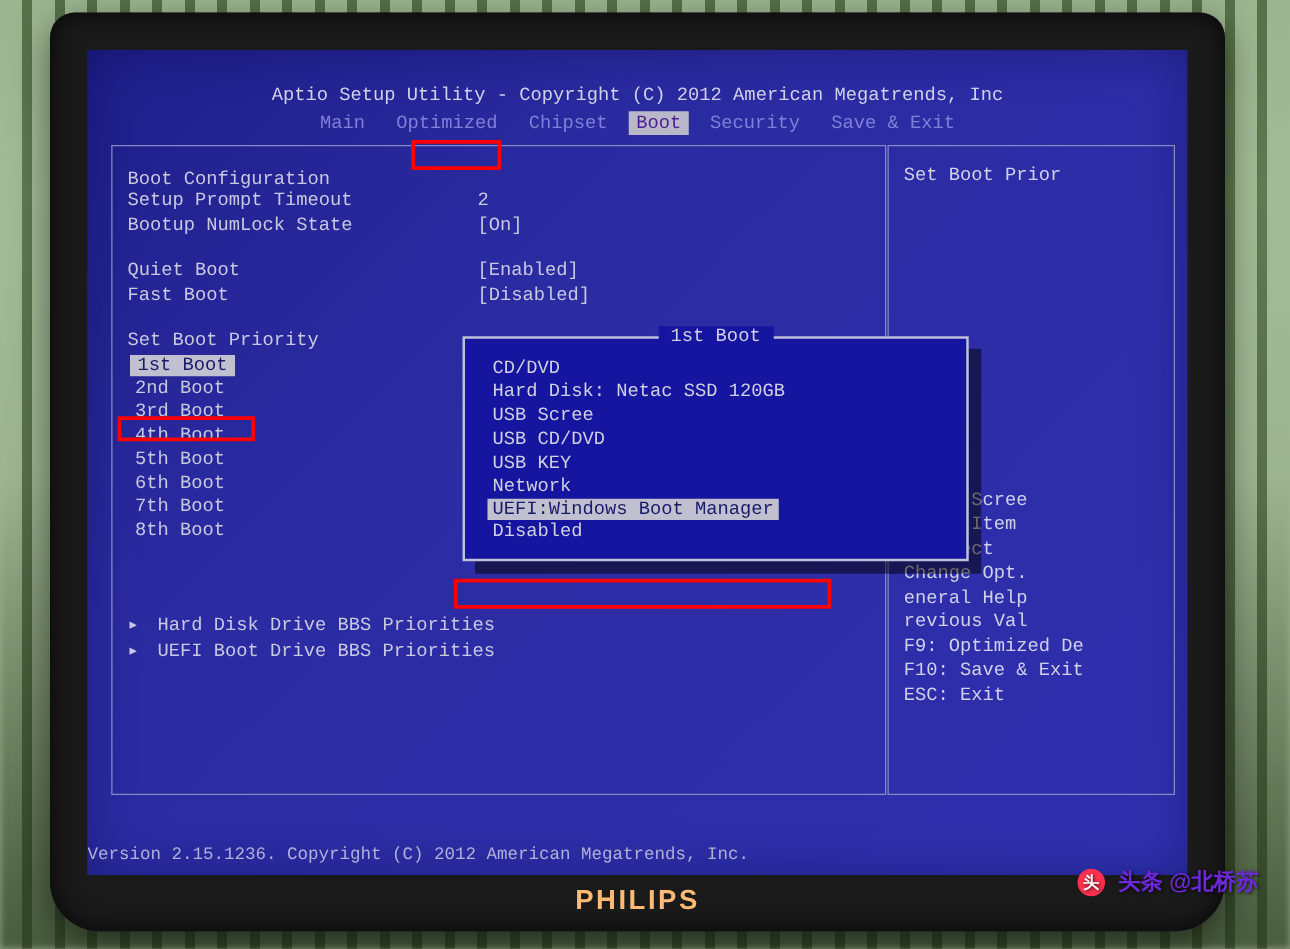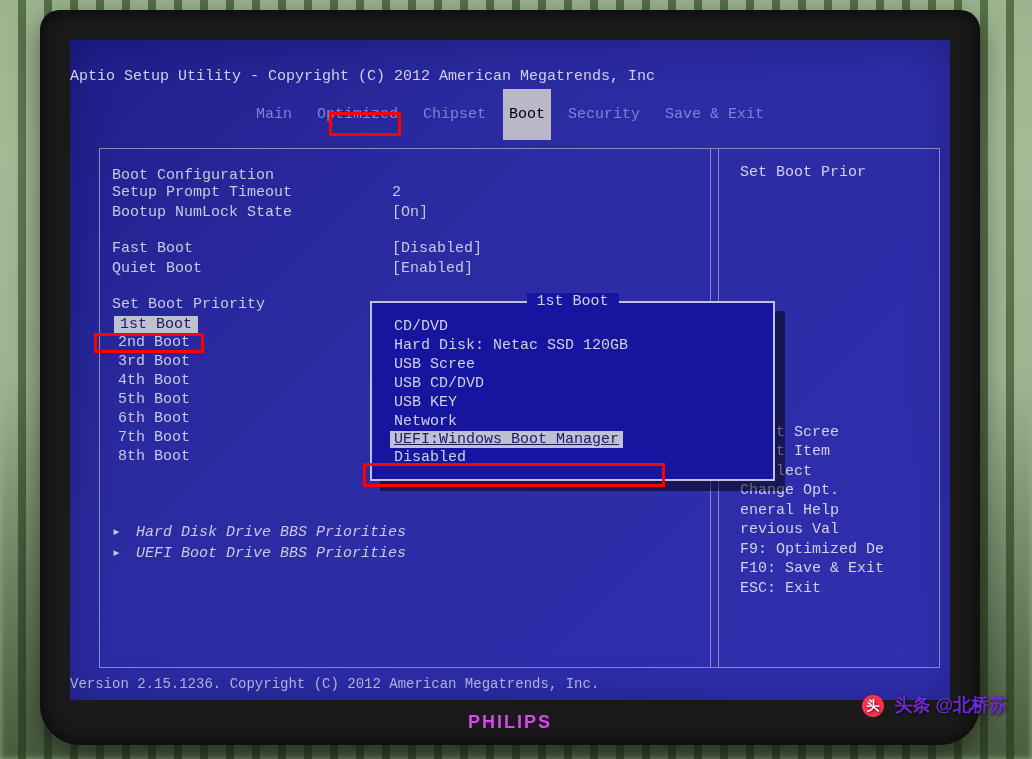--- a/index.html
+++ b/index.html
@@ -54,74 +54,74 @@
       border-radius: 20px 20px 40px 40px;
       padding: 30px 30px 45px 30px;
       box-shadow: inset 0 0 20px rgba(0,0,0,0.8), 0 10px 30px rgba(0,0,0,0.5);
     }
     
     .monitor-brand {
       position: absolute;
       bottom: 12px;
       left: 50%;
       transform: translateX(-50%);
-      color: #d946ef;
+      color: #fdba74;
       font-family: Arial, sans-serif;
-      font-size: 18px;
+      font-size: 22px;
       font-weight: bold;
       letter-spacing: 2px;
     }
     
     
     .bios-screen {
       width: 100%;
       height: 100%;
       background: linear-gradient(135deg, #1e1e8a 0%, #2a2aa0 30%, #3030b0 100%);
       position: relative;
       overflow: hidden;
       font-size: 15px;
       color: #d0d0e0;
       box-shadow: inset 0 0 40px rgba(0,0,50,0.3);
     }
     
     .bios-header {
-      text-align: left;
+      text-align: center;
       padding-top: 28px;
       color: #d0d0e8;
       font-size: 15px;
     }
     
     .bios-menu {
       text-align: center;
       margin-top: 4px;
       color: #7070d0;
     }
     
     .menu-item {
       display: inline-block;
       padding: 0 8px;
       color: #8080d8;
     }
     
     .menu-active {
       background: #b8b8c8;
-      color: #000000;
-      padding: 17px 6px;
+      color: #4c1d95;
+      padding: 1px 6px;
     }
     
     .main-content {
       position: relative;
       margin: 8px 0px 0 15px;
       height: 530px;
     }
     
     
     .left-panel {
       position: absolute;
-      left: 14px;
+      left: 4px;
       top: 0;
       width: 620px;
       height: 520px;
       border: 1px solid #8888c0;
       padding: 18px 12px;
     }
     
     .right-panel {
       position: absolute;
       left: 625px;
@@ -167,21 +167,20 @@
     .boot-item-selected {
       background: #c0c0d0;
       color: #1a1a6a;
       display: inline-block;
       padding: 0px 6px;
     }
     
     .submenu-item {
       color: #c8c8e0;
       margin-top: 2px;
-      font-style: italic;
     }
     
     .submenu-arrow {
       color: #c8c8e0;
       display: inline-block;
       width: 15px;
     }
     
     
     .popup-dialog {
@@ -212,27 +211,25 @@
     .popup-item {
       color: #d0d0e0;
       padding: 1px 4px;
     }
     
     .popup-item-selected {
       background: #c0c0d0;
       color: #1a1a6a;
       display: inline-block;
       padding: 0 4px;
-      text-decoration: underline;
     }
     
     .help-text {
       color: #d0d0e8;
       line-height: 1.3;
-      margin-left: 17px;
     }
     
     .help-spacer {
       height: 240px;
     }
     
     .footer {
       position: absolute;
       bottom: 8px;
       left: 0;
@@ -313,27 +310,27 @@
         </div>
 
         <div class="config-row">
           <span class="config-label">Bootup NumLock State</span>
           <span class="config-value">[On]</span>
         </div>
 
         <div class="config-spacer"></div>
 
         <div class="config-row">
+          <span class="config-label">Quiet Boot</span>
+          <span class="config-value">[Enabled]</span>
+        </div>
+
+        <div class="config-row">
           <span class="config-label">Fast Boot</span>
           <span class="config-value">[Disabled]</span>
-        </div>
-
-        <div class="config-row">
-          <span class="config-label">Quiet Boot</span>
-          <span class="config-value">[Enabled]</span>
         </div>
 
         <div class="config-spacer"></div>
 
         <div class="boot-priority-header">Set Boot Priority</div>
 
         <div><span class="boot-item boot-item-selected">1st Boot</span></div>
         <div class="boot-item">2nd Boot</div>
         <div class="boot-item">3rd Boot</div>
         <div class="boot-item">4th Boot</div>

